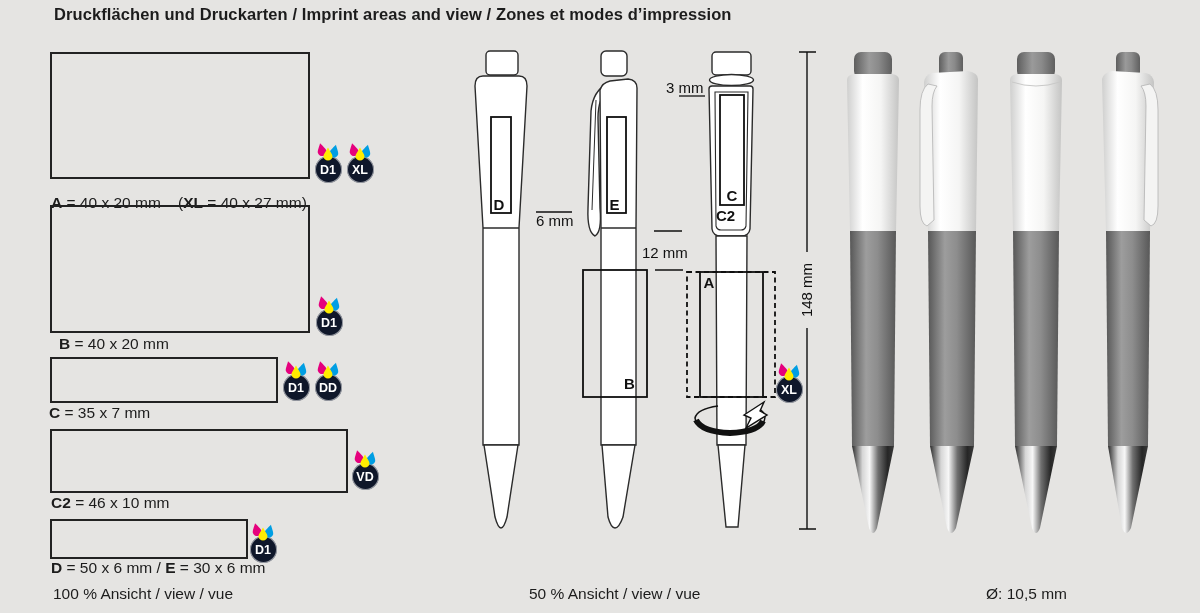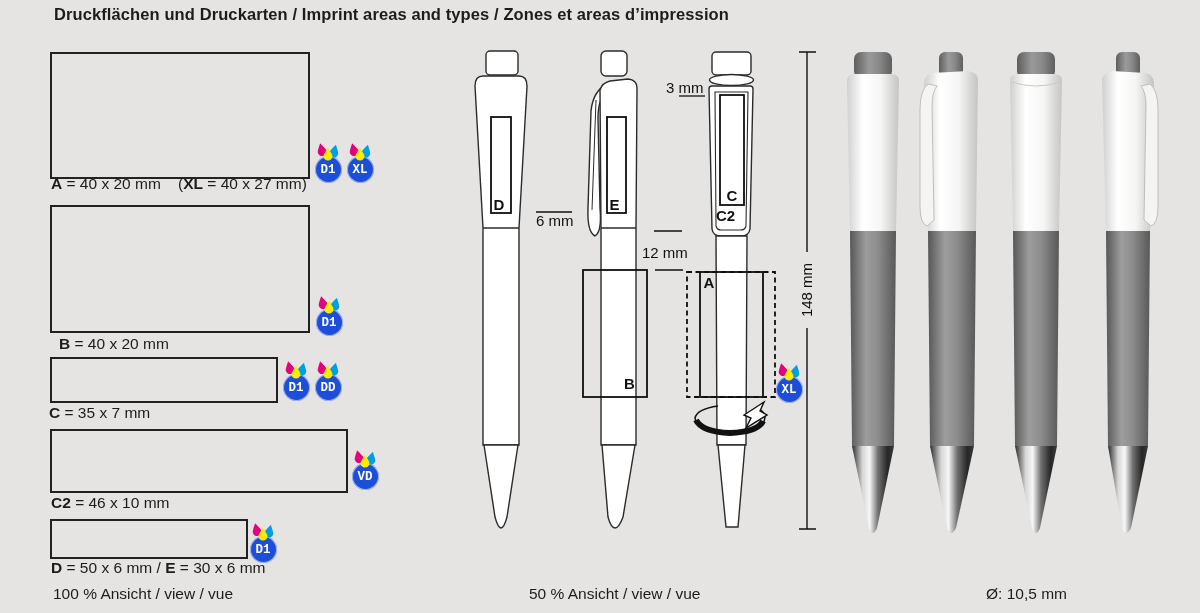--- a/index.html
+++ b/index.html
@@ -9,35 +9,35 @@
   .title{left:54px;top:5px;font-size:16.5px;font-weight:bold;letter-spacing:.1px;}
   .area-rect{border:2px solid #222;background:transparent;}
   .area-label{font-size:15.5px;white-space:pre;}
   .area-label b{font-weight:bold;}
   .footer-label{font-size:15.5px;}
   
   .badges{display:flex;gap:4px;}
   .badge{display:inline-flex;flex-direction:column;align-items:center;width:28px;}
   .badge .drops{display:block;margin-bottom:-5px;position:relative;z-index:2;}
   .badge-circle{display:flex;align-items:center;justify-content:center;width:27px;height:27px;
-    border-radius:50%;background:#1d4ed8;color:#fff;font-weight:bold;font-size:12.5px;
-    box-shadow:0 0 0 1px rgba(255,255,255,.55) inset;font-family:Liberation Mono, monospace;}
+    border-radius:50%;background:#0f172a;color:#fff;font-weight:bold;font-size:12.5px;
+    box-shadow:0 0 0 1px rgba(255,255,255,.55) inset;}
   svg text{fill:#111;}
   .zone-lab{font-weight:bold;font-size:15px;}
   .dim-lab{font-size:15px;}
 </style>
 </head>
 <body>
 
 <div class="stage">
 
-  <div class="abs title">Druckflächen und Druckarten / Imprint areas and types / Zones et areas d’impression</div>
+  <div class="abs title">Druckflächen und Druckarten / Imprint areas and view / Zones et modes d’impression</div>
 
   <div class="abs area-rect" style="left:50px;top:52px;width:256px;height:123px;"></div>
-  <div class="abs area-label" style="left:51px;top:175px;text-align:center;"><b>A</b><span> = 40 x 20 mm</span><span>    (</span><b>XL</b><span> = 40 x 27 mm)</span></div>
+  <div class="abs area-label" style="left:51px;top:194px;text-align:center;"><b>A</b><span> = 40 x 20 mm</span><span>    (</span><b>XL</b><span> = 40 x 27 mm)</span></div>
   <div class="abs badges" style="left:314px;top:143px;">
       <span class="badge">
         <svg class="drops" width="24" height="18" viewBox="0 0 24 18">
           <path d="M4.5,0 C3.5,2 0,6.8 0,8.8 A4.5,4.3 0 0 0 9,8.8 C9,6.8 5.5,2 4.5,0 Z" fill="#e5007d" transform="translate(1,0) rotate(-14 4.5 6)"></path>
           <path d="M4.5,0 C3.5,2 0,6.8 0,8.8 A4.5,4.3 0 0 0 9,8.8 C9,6.8 5.5,2 4.5,0 Z" fill="#009ee3" transform="translate(14,1.5) rotate(14 4.5 6)"></path>
           <path d="M4.5,0 C3.5,2 0,6.8 0,8.8 A4.5,4.3 0 0 0 9,8.8 C9,6.8 5.5,2 4.5,0 Z" fill="#ffec00" transform="translate(7.5,4.5)"></path>
         </svg>
         <span class="badge-circle">D1</span>
       </span>
       <span class="badge">

